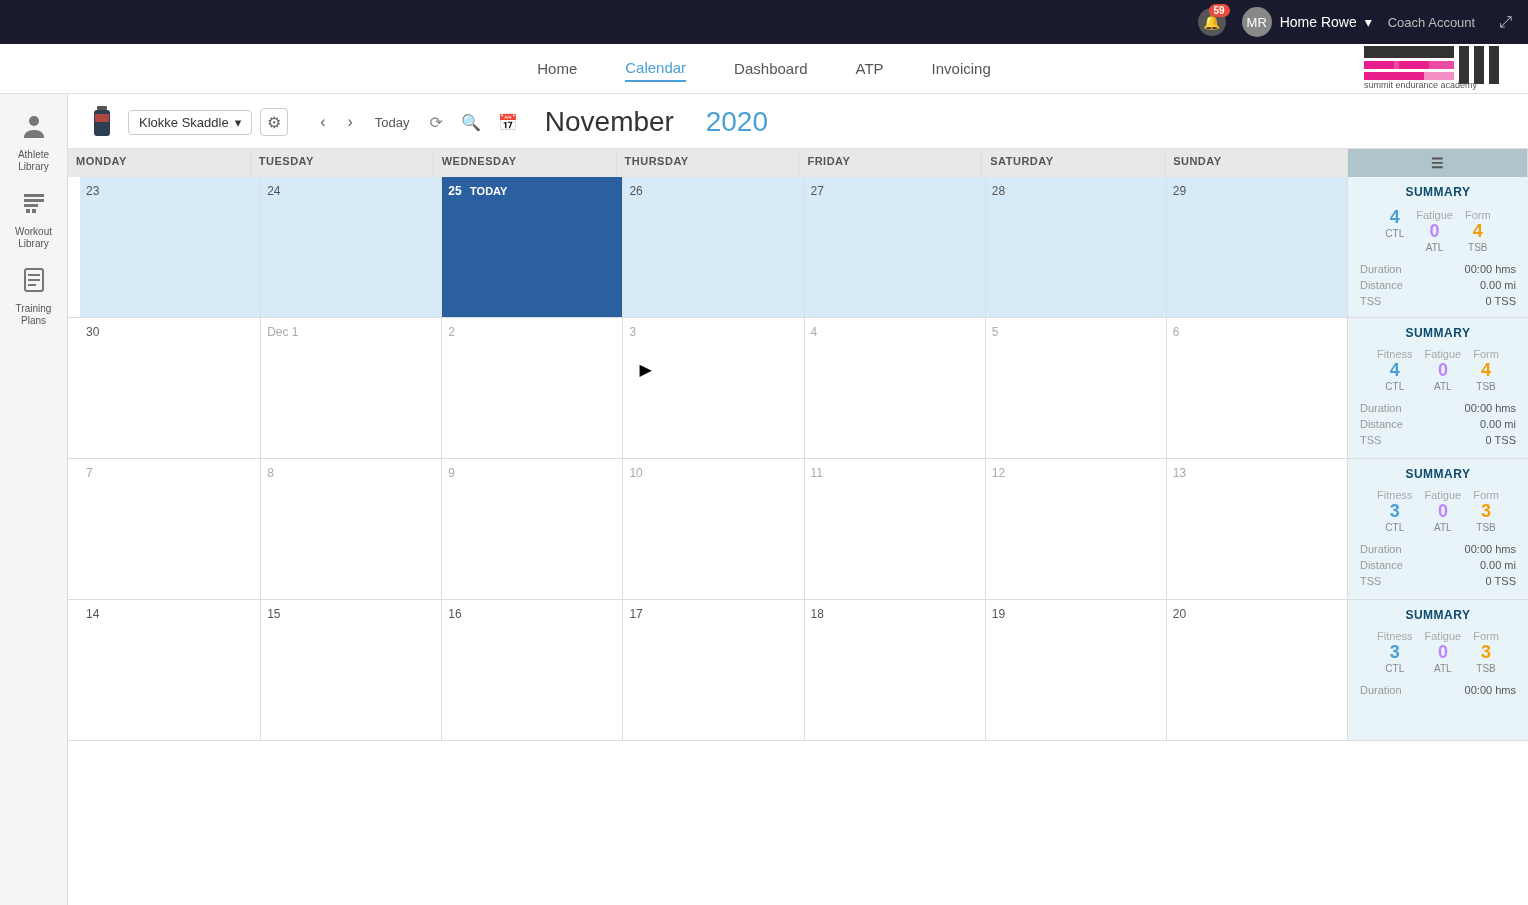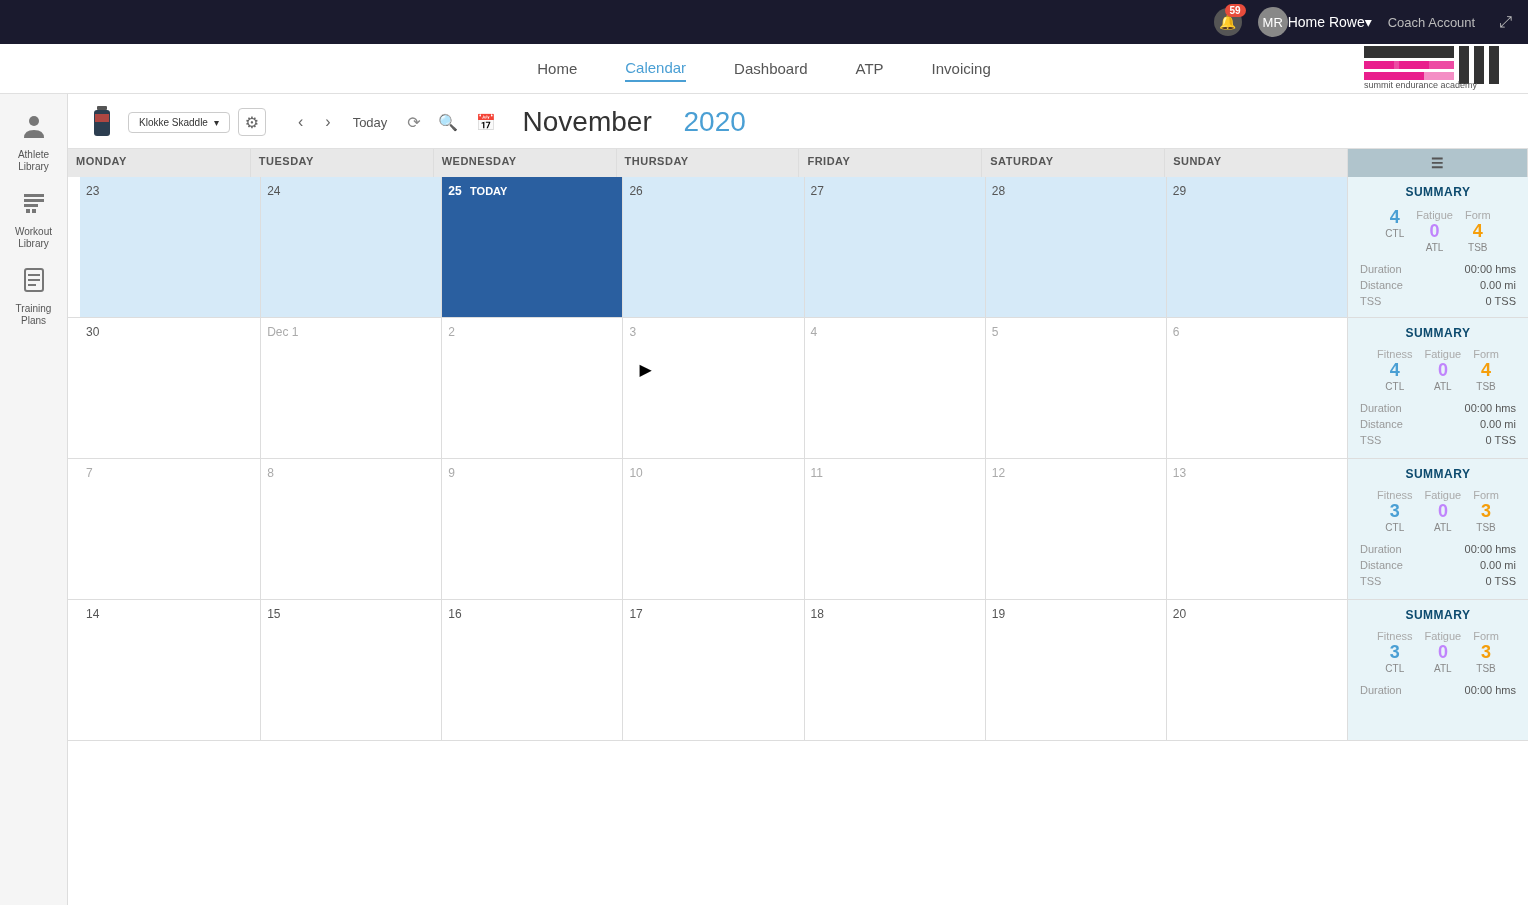--- a/index.html
+++ b/index.html
@@ -3,21 +3,21 @@
   <meta charset="utf-8">
   <style>
     * { margin: 0; padding: 0; box-sizing: border-box; }
     body { font-family: -apple-system, BlinkMacSystemFont, 'Segoe UI', Arial, sans-serif; background: #f0f0f0; width: 1528px; min-height: 905px; overflow-x: hidden; }
 
     
     .topbar { background: #1a1a2e; height: 44px; display: flex; align-items: center; justify-content: flex-end; padding: 0 16px; gap: 16px; }
     .topbar-notif { position: relative; cursor: pointer; }
     .notif-icon { width: 28px; height: 28px; background: #555; border-radius: 50%; display: flex; align-items: center; justify-content: center; color: white; font-size: 14px; }
     .notif-badge { position: absolute; top: -4px; right: -4px; background: #e74c3c; color: white; border-radius: 10px; font-size: 10px; padding: 1px 5px; font-weight: bold; }
-    .topbar-user { display: flex; align-items: center; color: white; font-size: 14px; cursor: pointer; }
+    .topbar-user { display: flex; align-items: center; gap: 8px; color: white; font-size: 14px; cursor: pointer; }
     .avatar { width: 30px; height: 30px; border-radius: 50%; background: #888; overflow: hidden; display: flex; align-items: center; justify-content: center; color: white; font-size: 13px; }
     .topbar-account { color: #bbb; font-size: 13px; cursor: pointer; }
     .topbar-expand { color: #bbb; font-size: 16px; cursor: pointer; margin-left: 8px; }
 
     
     .mainnav { background: white; height: 50px; display: flex; align-items: center; justify-content: center; gap: 48px; border-bottom: 1px solid #e0e0e0; position: relative; }
     .mainnav a { text-decoration: none; color: #555; font-size: 15px; padding: 4px 0; }
     .mainnav a.active { color: #4a9fd4; border-bottom: 2px solid #4a9fd4; }
     .logo-area { position: absolute; right: 24px; top: 50%; transform: translateY(-50%); }
 
@@ -30,21 +30,21 @@
     .sidebar-icon { font-size: 22px; color: #666; margin-bottom: 3px; }
     .sidebar-label { font-size: 10px; color: #555; text-align: center; line-height: 1.2; }
 
     
     .calendar-area { flex: 1; background: white; }
 
     
     .cal-header { padding: 10px 16px 8px 16px; display: flex; align-items: center; gap: 16px; border-bottom: 1px solid #e0e0e0; }
     .cal-athlete { display: flex; align-items: center; gap: 8px; }
     .athlete-icon { width: 36px; height: 36px; }
-    .athlete-select { display: flex; align-items: center; gap: 6px; border: 1px solid #ccc; border-radius: 4px; padding: 4px 10px; font-size: 10px; color: #333; cursor: pointer; }
+    .athlete-select { display: flex; align-items: center; gap: 6px; border: 1px solid #ccc; border-radius: 4px; padding: 4px 10px; font-size: 13px; color: #333; cursor: pointer; }
     .gear-btn { width: 28px; height: 28px; border: 1px solid #ccc; border-radius: 4px; display: flex; align-items: center; justify-content: center; cursor: pointer; color: #666; }
     .cal-nav { display: flex; align-items: center; gap: 6px; margin-left: 8px; }
     .cal-nav-btn { background: none; border: none; cursor: pointer; font-size: 16px; color: #666; padding: 4px 8px; }
     .cal-today-btn { background: none; border: none; cursor: pointer; color: #555; font-size: 13px; padding: 4px 8px; }
     .cal-icon-btn { background: none; border: none; cursor: pointer; color: #888; font-size: 16px; padding: 4px 6px; }
 
     
     .days-header { display: grid; grid-template-columns: repeat(7, 1fr) 180px; background: #e8e8e8; }
     .day-header-cell { padding: 6px 8px; font-size: 11px; font-weight: 600; color: #555; text-transform: uppercase; letter-spacing: 0.5px; border-right: 1px solid #ddd; }
     .day-header-cell:last-child { background: #c8c8c8; text-align: center; }

